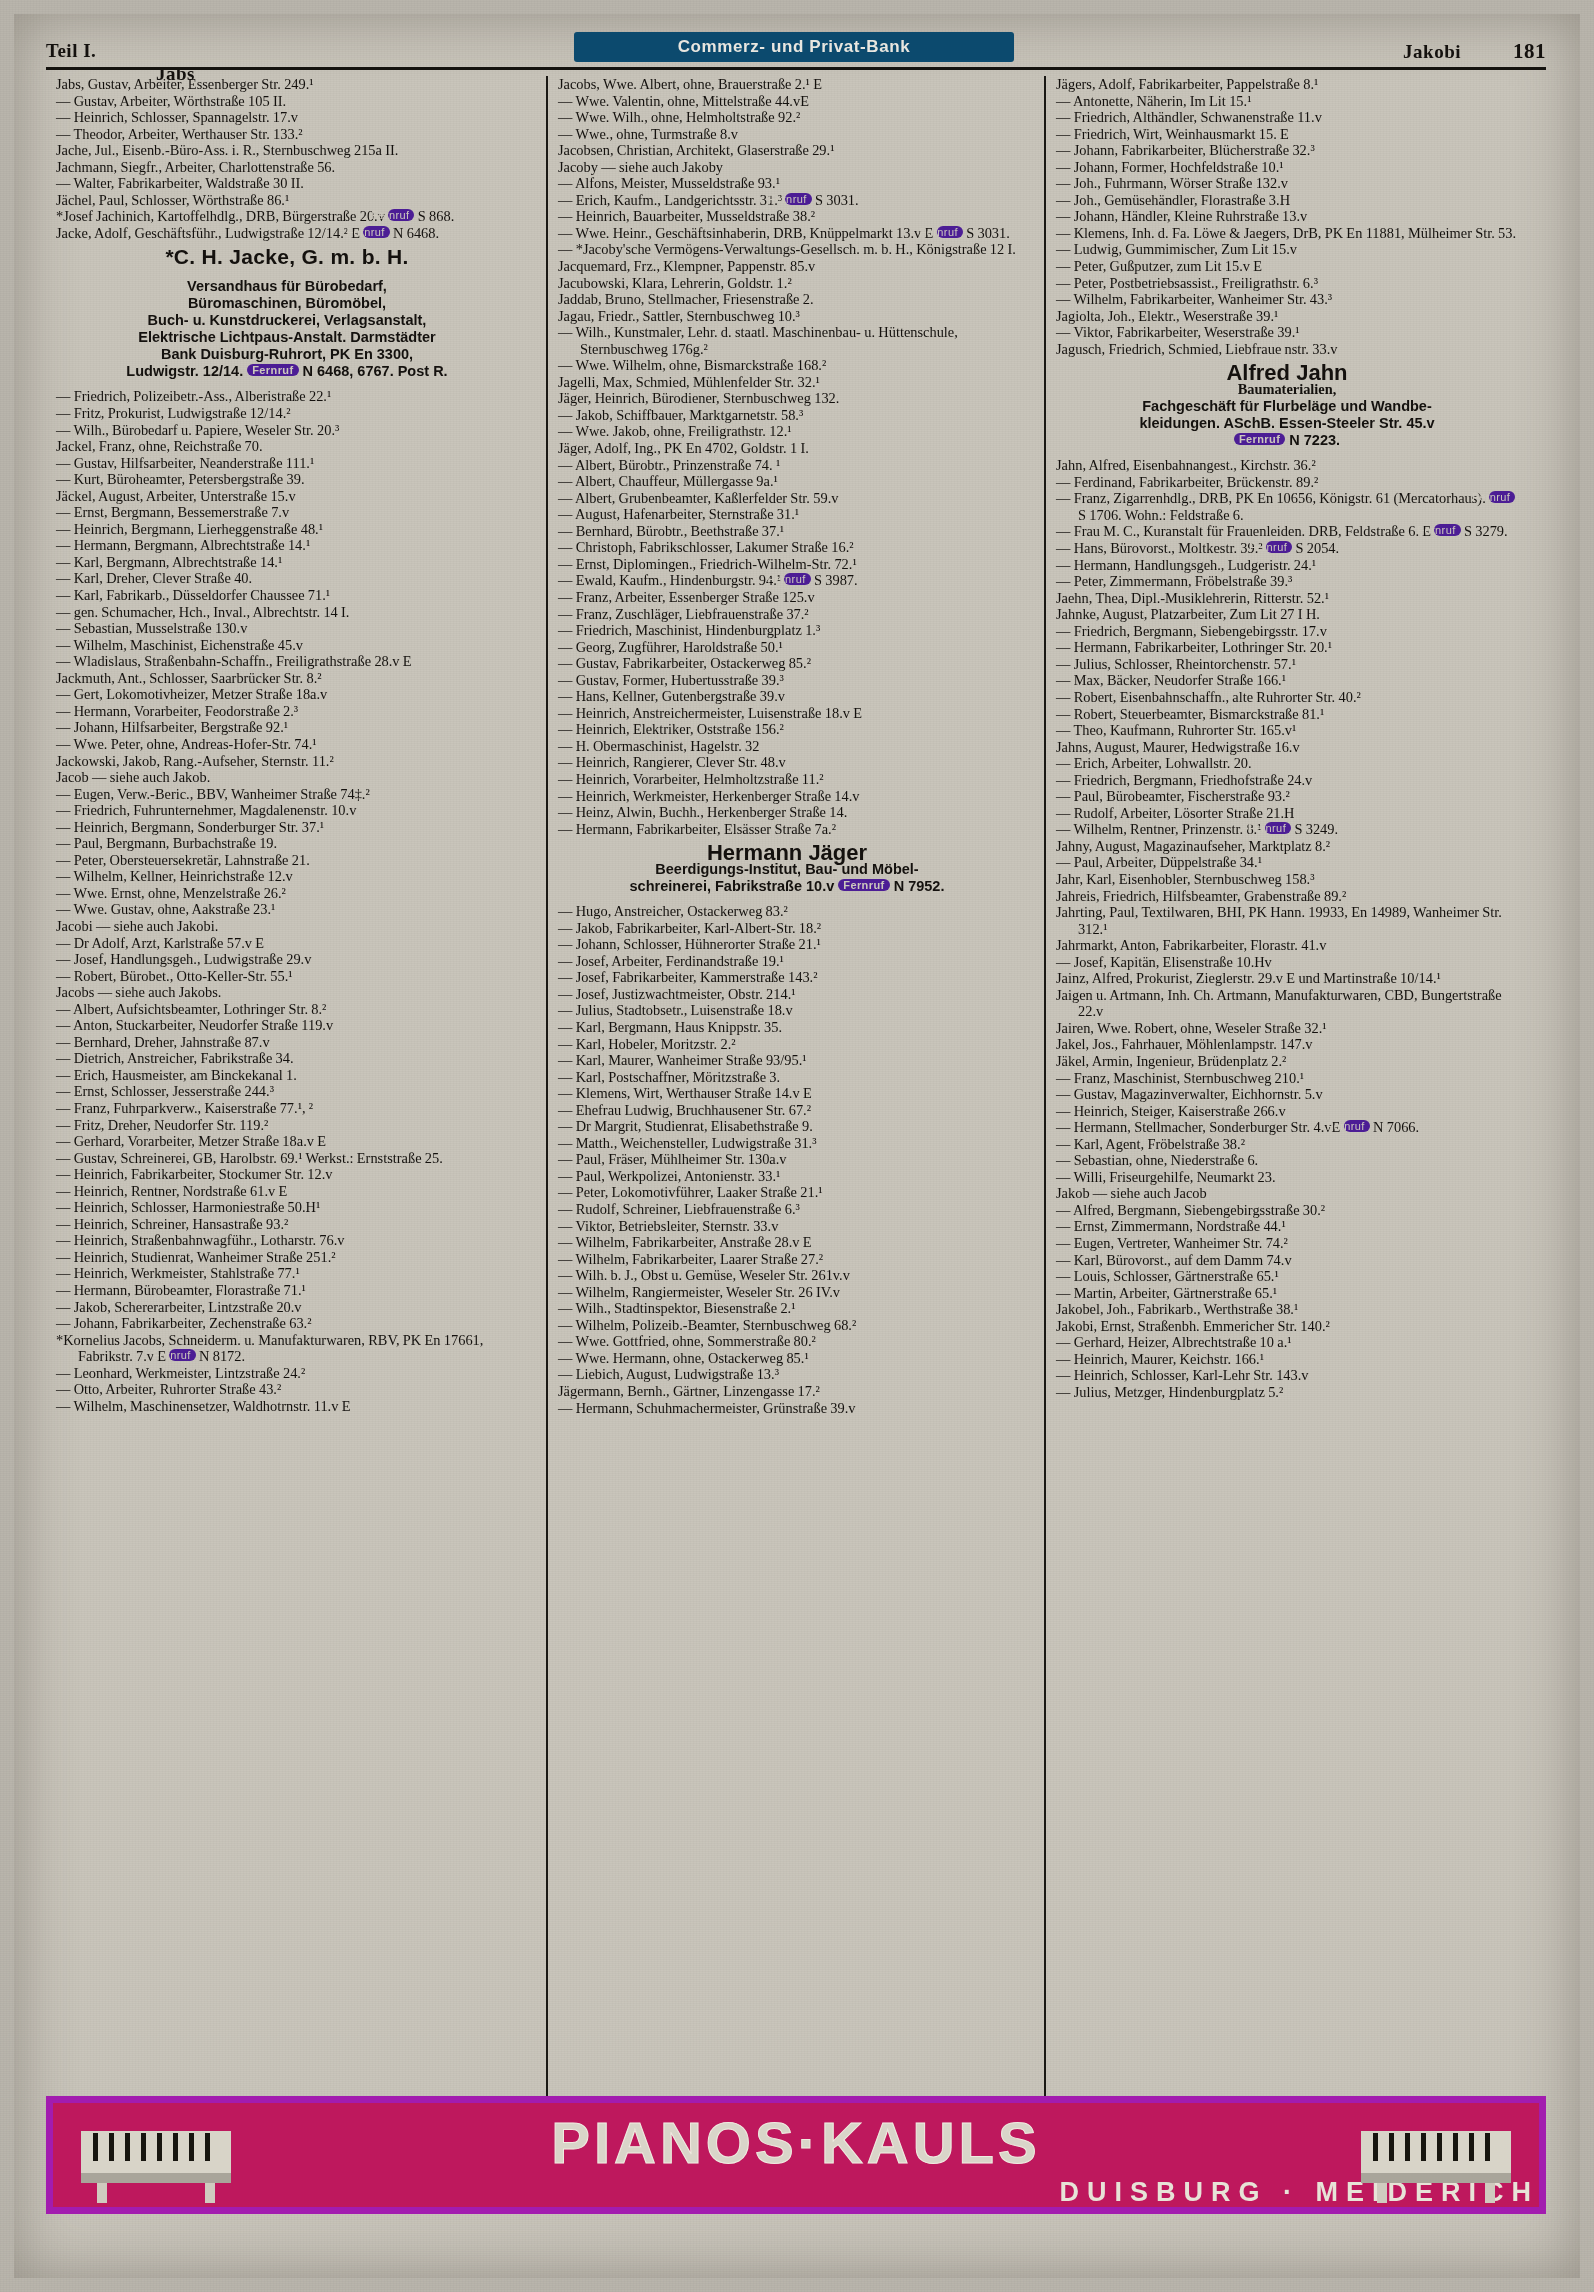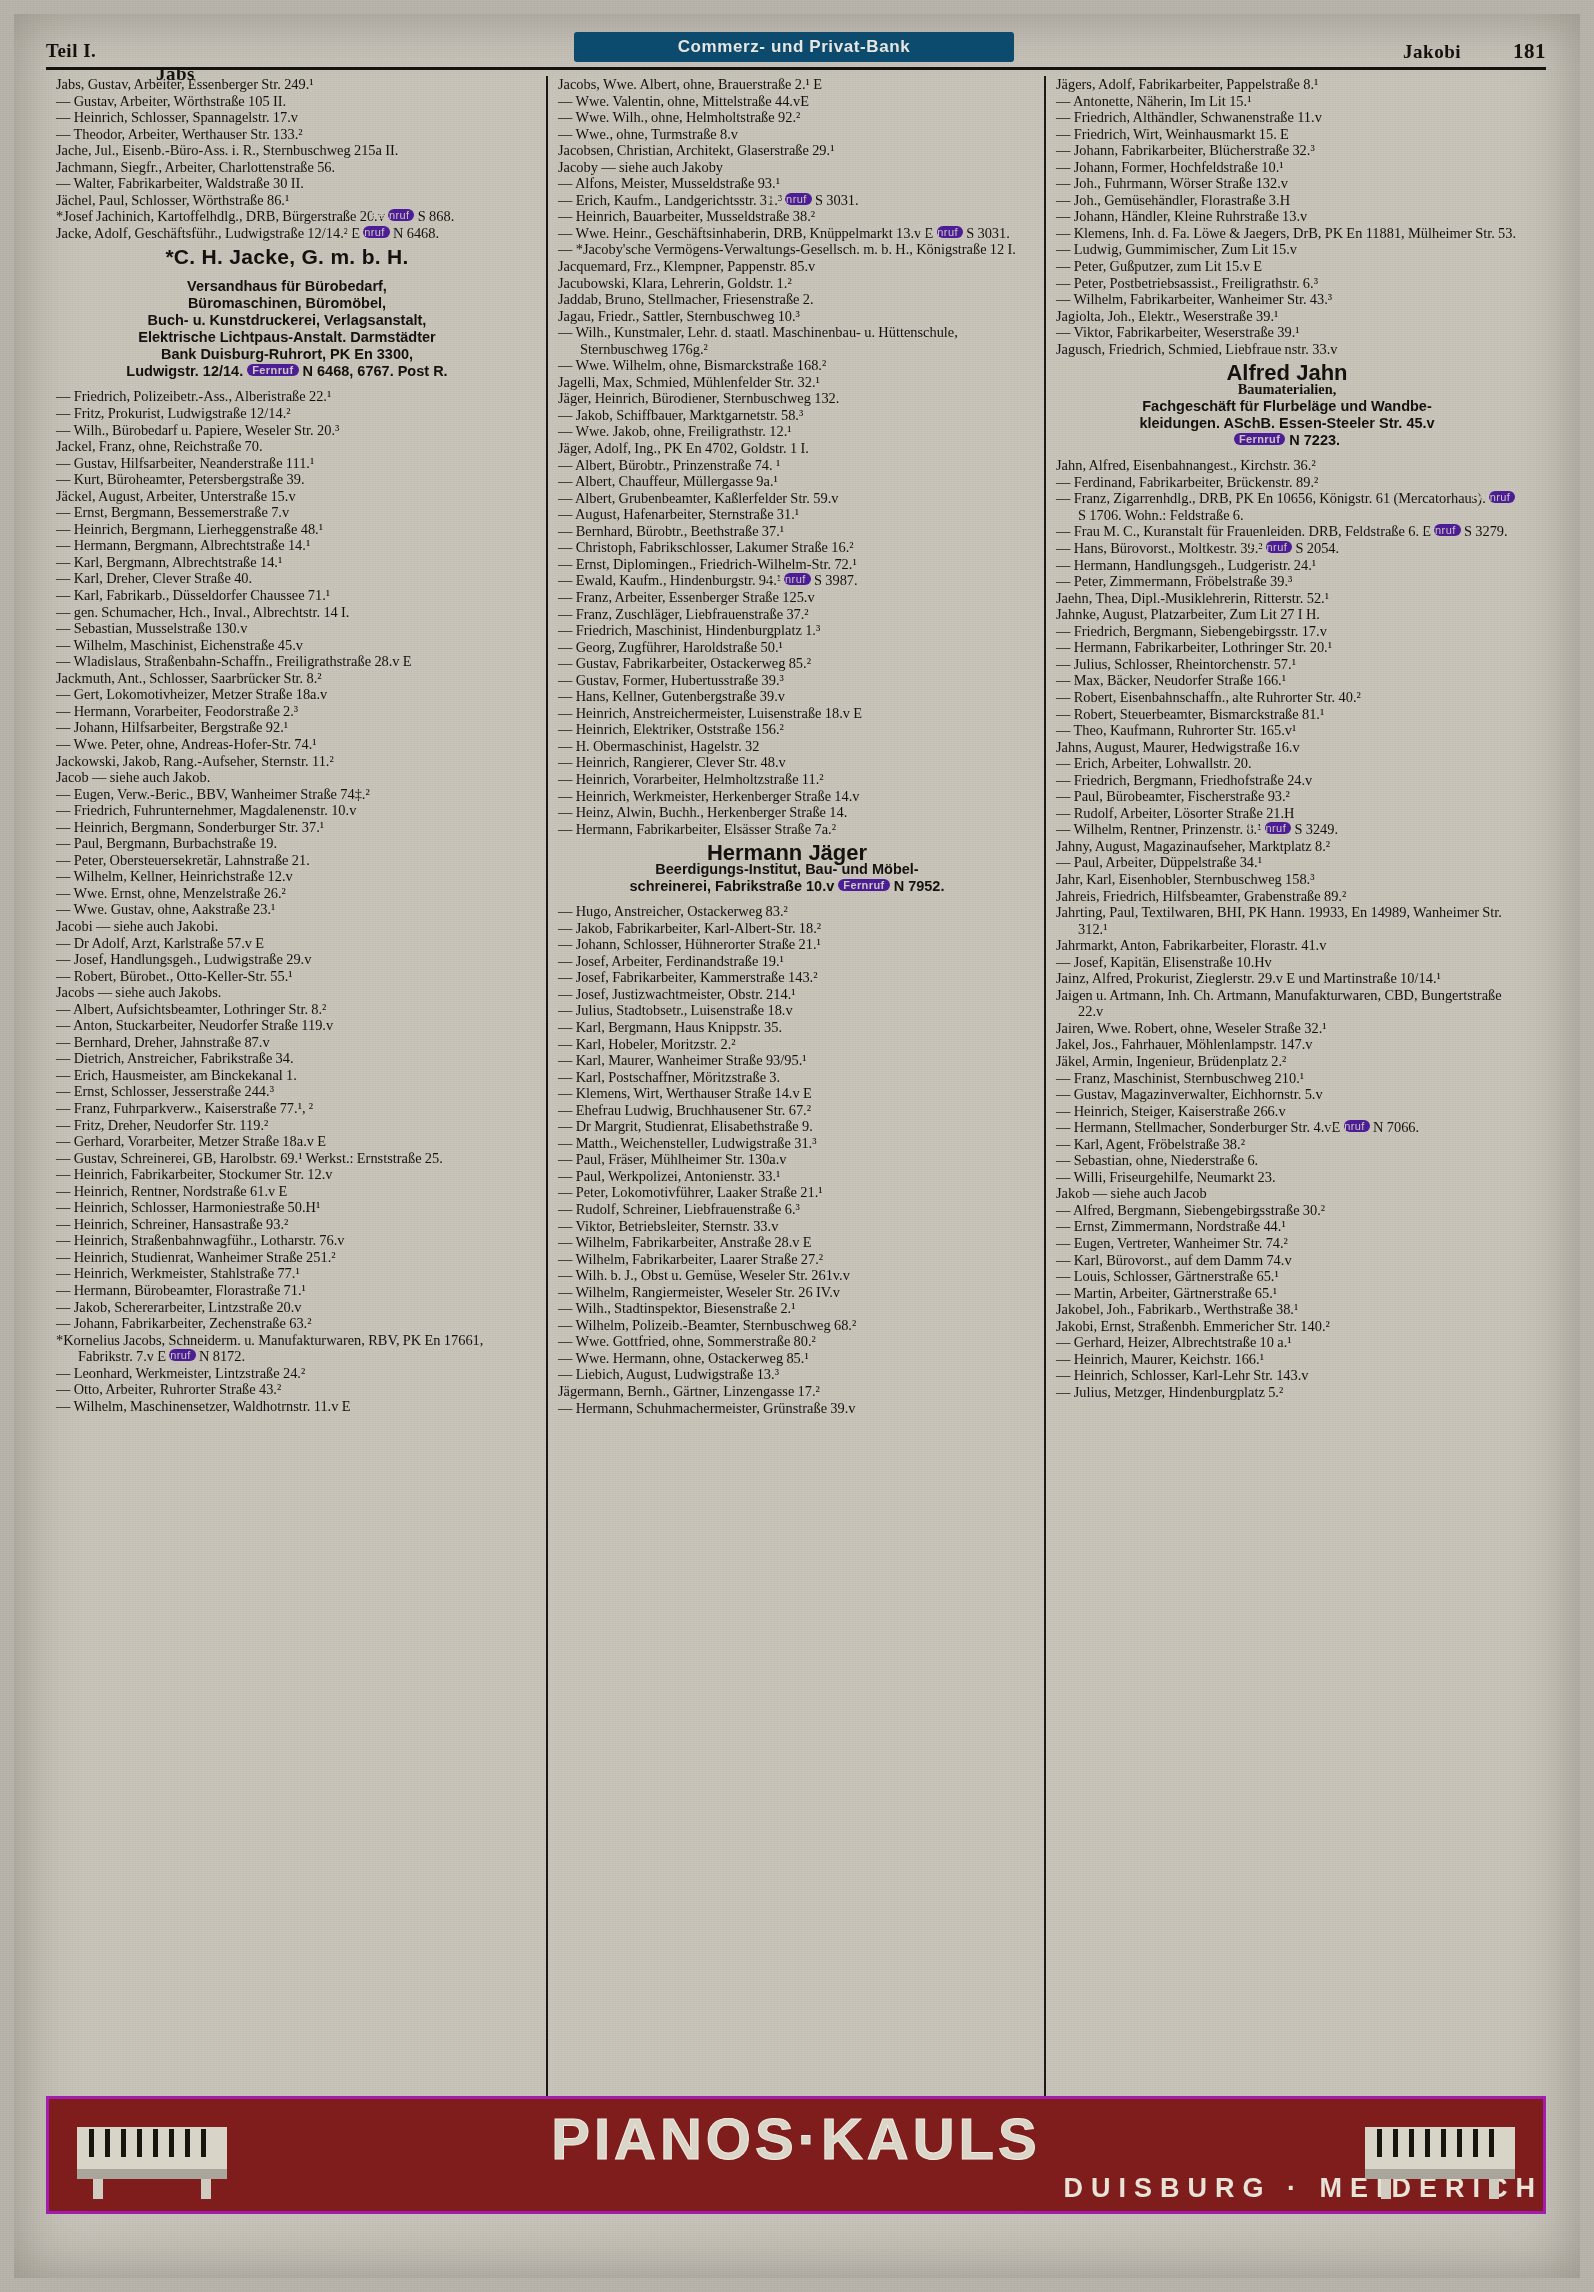--- a/index.html
+++ b/index.html
@@ -100,22 +100,22 @@
     background:#4c1d95;color:#ccc8bd;
     border-radius:8px;
     padding:0 5px;
     line-height:12px;
     position:relative;top:-2px;
     letter-spacing:.4px;
   }
   
   .bottomad{
     position:absolute;left:0;bottom:0;width:1500px;height:118px;
-    background:#7f1d1d;
-    border:3px solid #a21caf;
+    background:#be185d;
+    border:7px solid #a21caf;
     box-sizing:border-box;
     overflow:hidden;
   }
   .bottomad .line1{
     position:absolute;left:0;right:0;top:6px;text-align:center;
     font-family:"Liberation Sans", sans-serif;
     font-weight:bold;font-size:58px;letter-spacing:4px;
     color:#d9d5c9;
     -webkit-text-stroke:1px #f0ece1;
   }

